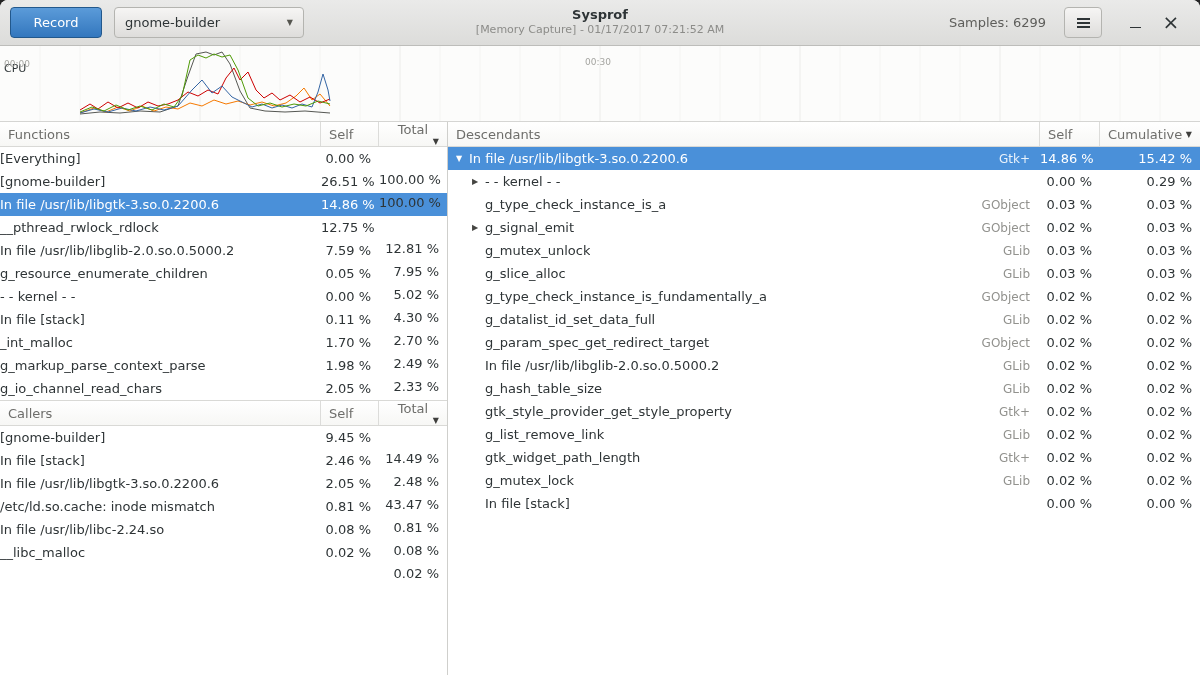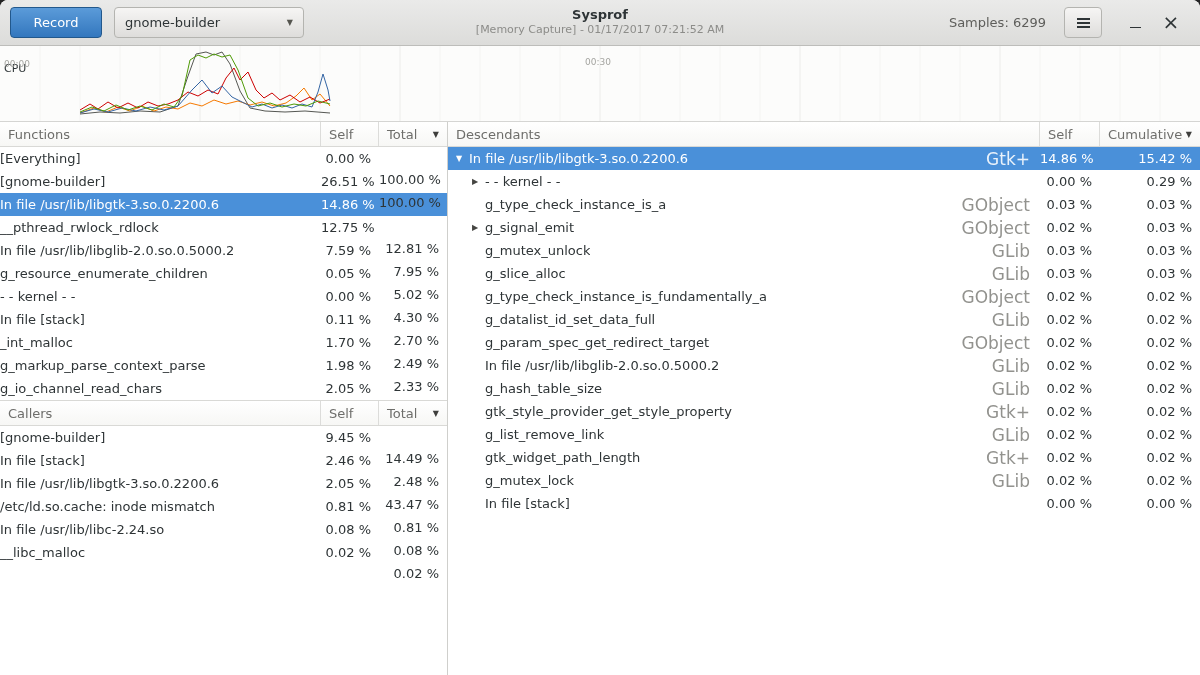--- a/index.html
+++ b/index.html
@@ -34,38 +34,38 @@
   .main{flex:1;display:flex;min-height:0;background:#fff;}
   .left-pane{width:448px;flex:0 0 auto;border-right:1px solid #cfcfcc;display:flex;flex-direction:column;box-sizing:border-box;}
   .right-pane{flex:1;display:flex;flex-direction:column;min-width:0;}
 
   .thead{display:flex;height:24px;flex:0 0 auto;background:linear-gradient(#ffffff,#f7f7f5);border-bottom:1px solid #d9d9d6;}
   .thead.bordered-top{border-top:1px solid #d9d9d6;}
   .th{font-size:13px;color:#6e6e6b;padding:0 8px;box-sizing:border-box;display:flex;align-items:center;border-right:1px solid #dcdcda;}
   .th:last-child{border-right:none;}
   .th.h-name{flex:1;min-width:0;}
   .th.h-self{width:58px;}
-  .th.h-total{width:68px;}
+  .th.h-total{width:68px;flex-direction:column;}
   .th.h-dself{width:60px;}
   .th.h-dcum{width:100px;}
   .sort-arrow{margin-left:auto;font-size:8px;color:#3e3e3c;}
 
   .tbody{flex:0 0 auto;}
   .row{display:flex;align-items:center;height:23px;font-size:13px;color:#2e3436;background:#fff;}
   .row.selected{background:#4a90d9;color:#fff;}
   .cell{box-sizing:border-box;}
   .cname{flex:1;min-width:0;white-space:nowrap;overflow:hidden;}
   .num{text-align:right;padding-right:8px;white-space:nowrap;}
   .cself{width:58px;}
   .ctotal{width:68px;margin-top:41px;}
 
   .exp{flex:0 0 auto;width:14px;text-align:center;font-size:8px;color:#454542;}
   .row.selected .exp{color:#fff;}
   .dname{white-space:nowrap;overflow:hidden;margin-left:3px;}
-  .lib{margin-left:auto;font-size:17px;color:#92928e;padding-right:10px;flex:0 0 auto;}
+  .lib{margin-left:auto;font-size:12px;color:#92928e;padding-right:10px;flex:0 0 auto;}
   .row.selected .lib{color:rgba(255,255,255,0.88);}
   .dself{width:60px;flex:0 0 auto;}
   .dcum{width:100px;flex:0 0 auto;}
 </style>
 </head>
 <body>
 
 <div class="window">
 
   <header class="headerbar">

